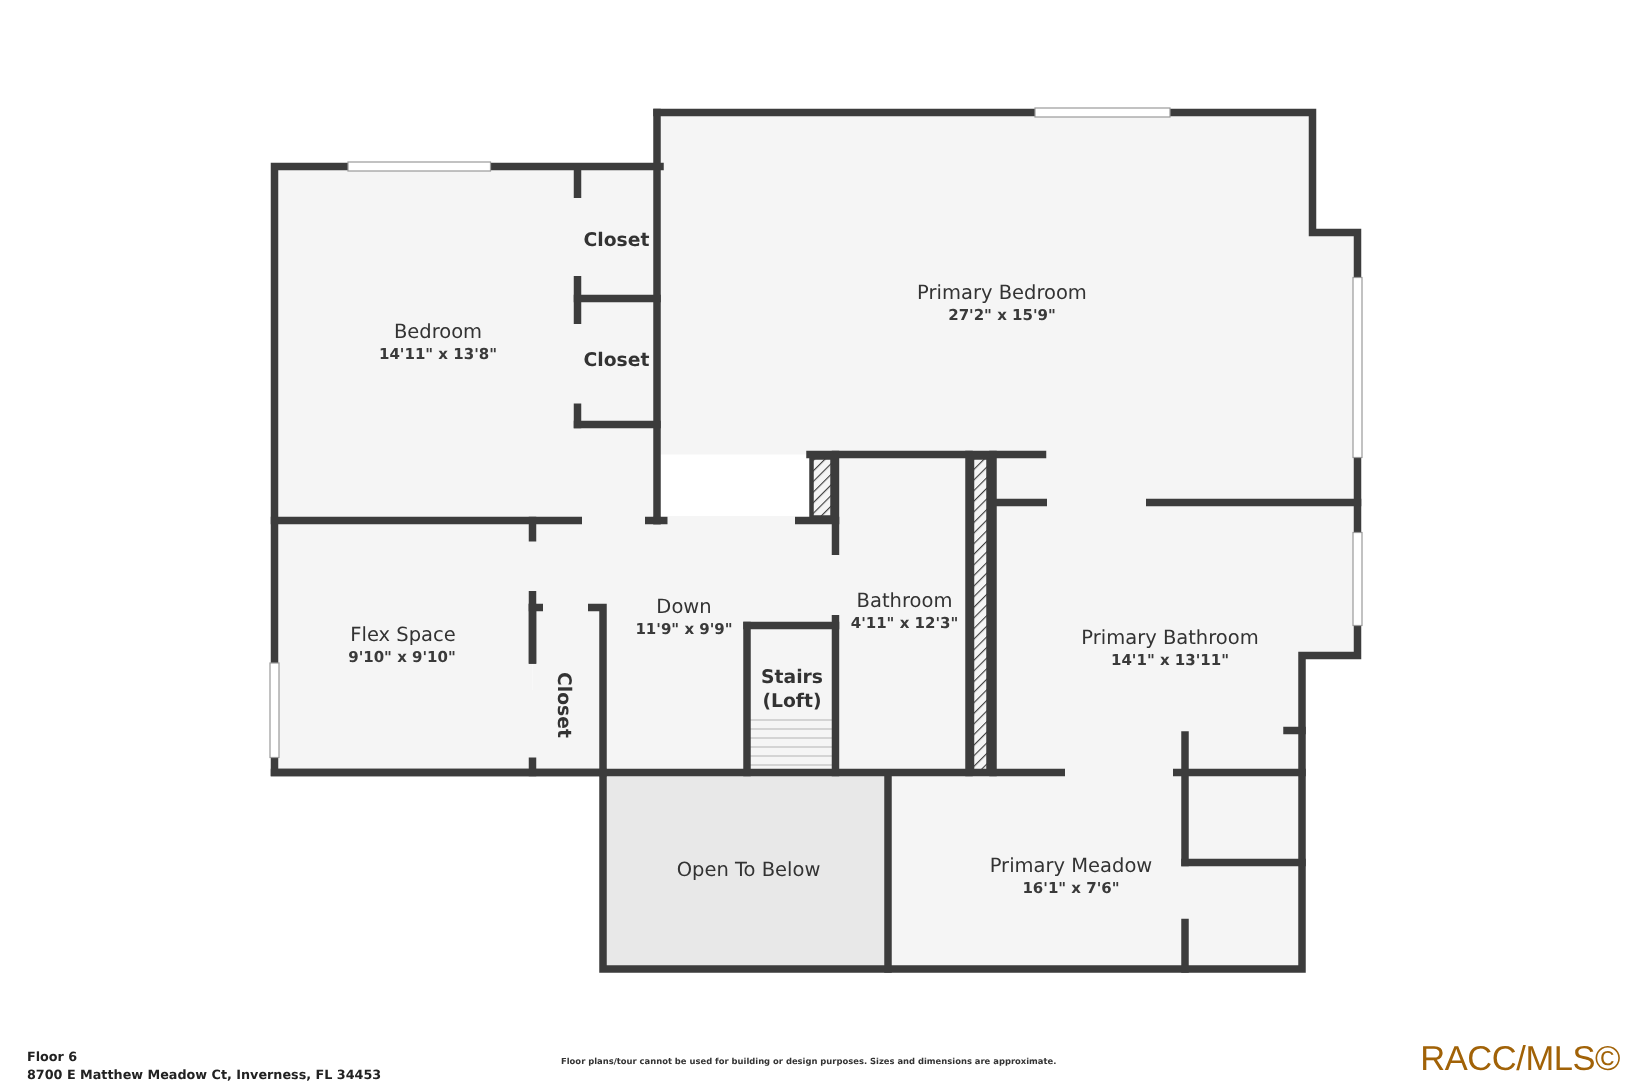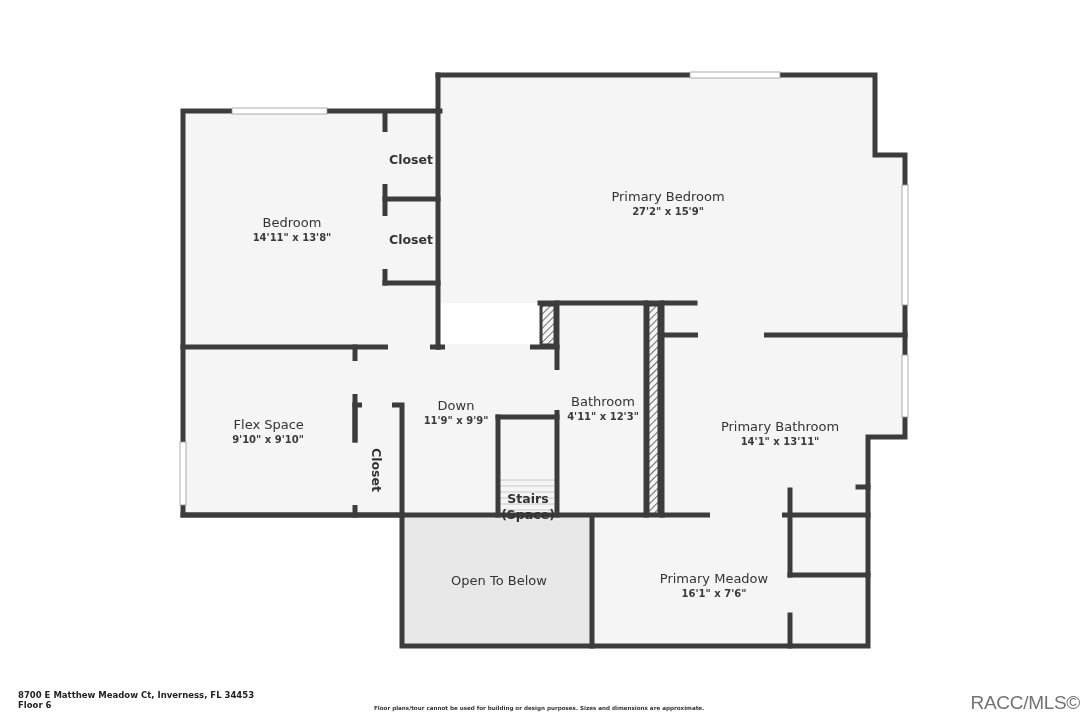--- a/index.html
+++ b/index.html
@@ -4,24 +4,24 @@
   <style>
     html, body { margin:0; padding:0; background:#ffffff; }
     body { width:1086px; height:723px; position:relative; overflow:hidden; font-family:"DejaVu Sans", sans-serif; }
     #plan { position:absolute; left:0; top:0; width:1086px; height:723px; }
     .room-label { position:absolute; transform:translate(-50%,-50%); text-align:center; color:#333; white-space:nowrap; }
     .room-name { font-weight:normal; font-size:13px; line-height:16px; }
     .room-dim { font-size:10px; line-height:13px; font-weight:bold; color:#3a3a3a; }
     .small-name { font-weight:bold; font-size:12.5px; line-height:16px; }
     .vertical { transform:translate(-50%,-50%) rotate(90deg); }
     .footer { position:absolute; color:#222; font-weight:bold; }
-    .addr { left:18px; top:690px; font-size:8.5px; }
+    .addr { left:18px; top:712px; font-size:8.5px; }
     .floor { left:18px; top:700px; font-size:8.5px; }
     .disclaimer { left:374px; top:705px; font-size:5.6px; color:#333; }
-    .logo { right:6px; top:692px; font-size:19px; font-weight:normal; letter-spacing:-0.3px; color:#737373; font-family:"Liberation Sans", sans-serif; }
+    .logo { right:6px; top:692px; font-size:23px; font-weight:normal; letter-spacing:-0.3px; color:#a16207; font-family:"Liberation Sans", sans-serif; }
   </style>
 </head>
 <body>
 
 <svg id="plan" viewBox="0 0 1086 723" xmlns="http://www.w3.org/2000/svg">
   <defs>
     <pattern id="hatch" patternUnits="userSpaceOnUse" width="5" height="5" patternTransform="rotate(45)">
       <rect width="5" height="5" fill="#f5f5f5"></rect>
       <line x1="0" y1="0" x2="0" y2="5" stroke="#3c3c3c" stroke-width="1.5"></line>
     </pattern>
@@ -127,23 +127,23 @@
   <div class="room-name">Flex Space</div>
   <div class="room-dim">9'10" x 9'10"</div>
 </div>
 <div class="room-label" style="left:456px; top:412px;">
   <div class="room-name">Down</div>
   <div class="room-dim">11'9" x 9'9"</div>
 </div>
 <div class="room-label vertical" style="left:376px; top:470px;">
   <div class="small-name">Closet</div>
 </div>
-<div class="room-label" style="left:528px; top:459px;margin-top:48px;">
+<div class="room-label" style="left:528px; top:459px;">
   <div class="small-name">Stairs</div>
-  <div class="small-name">(Space)</div>
+  <div class="small-name">(Loft)</div>
 </div>
 <div class="room-label" style="left:603px; top:408px;">
   <div class="room-name">Bathroom</div>
   <div class="room-dim">4'11" x 12'3"</div>
 </div>
 <div class="room-label" style="left:780px; top:433px;">
   <div class="room-name">Primary Bathroom</div>
   <div class="room-dim">14'1" x 13'11"</div>
 </div>
 <div class="room-label" style="left:499px; top:581px;">

